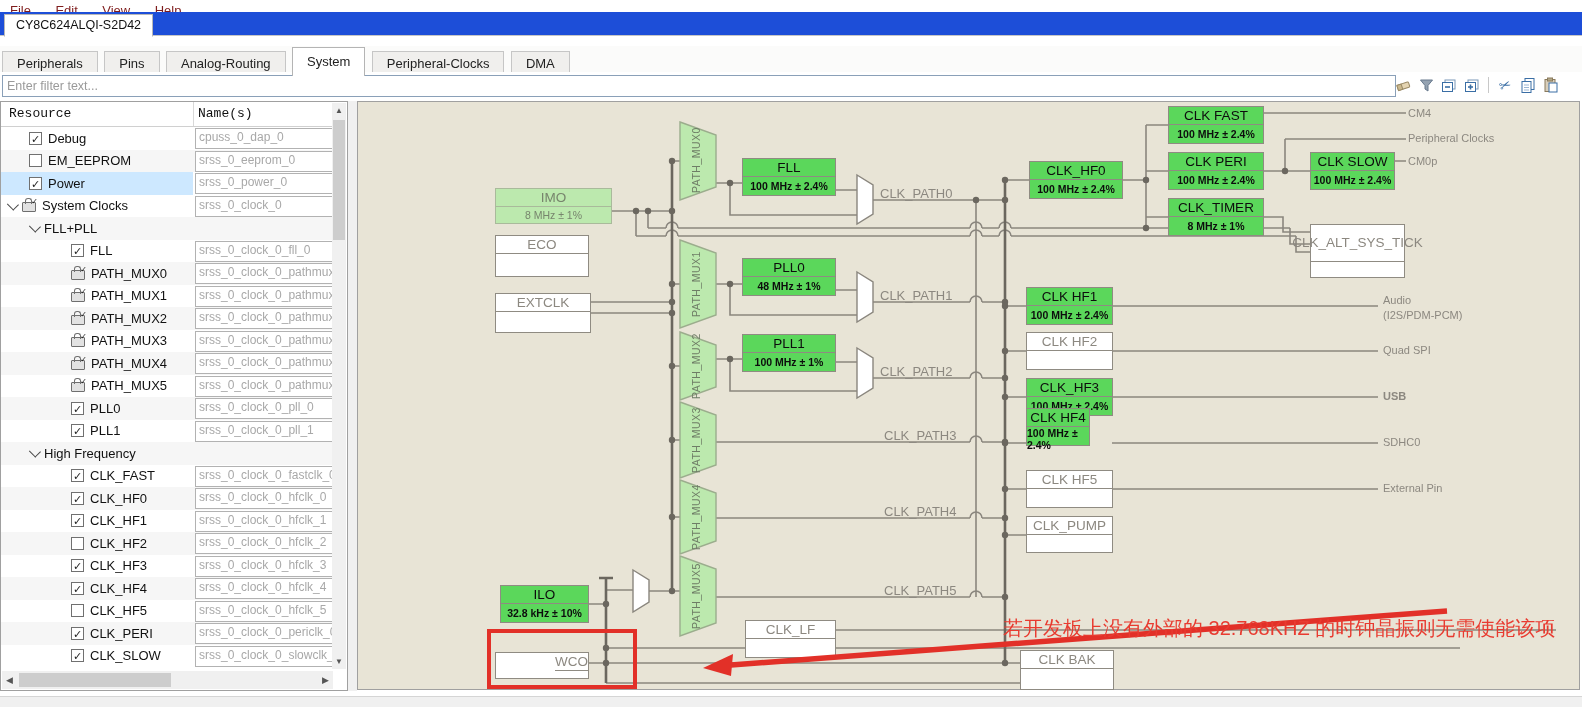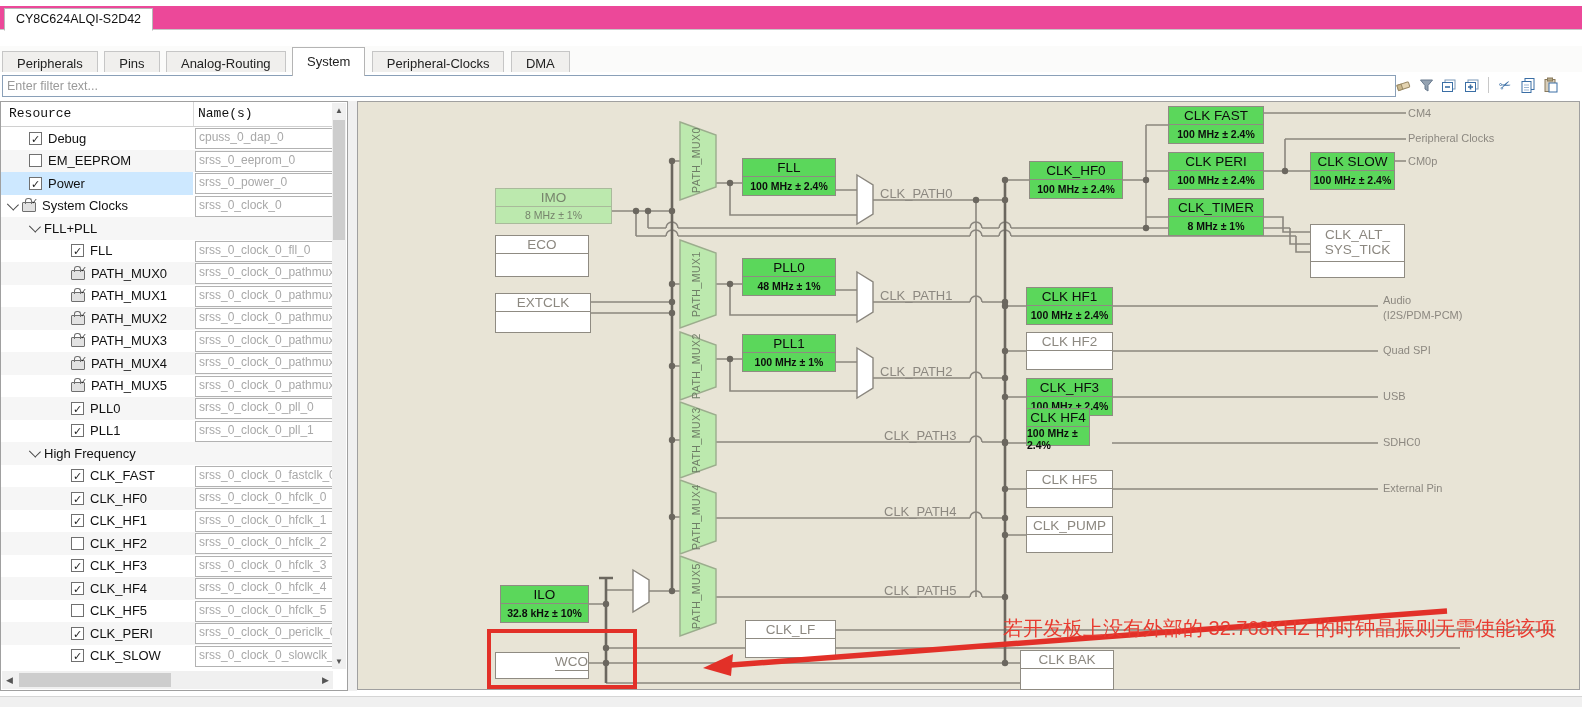--- a/index.html
+++ b/index.html
@@ -1,21 +1,21 @@
 <!DOCTYPE html>
 <html><head>
 <meta charset="utf-8">
 <style>
   html,body{margin:0;padding:0;background:#f0f0f0;}
   #stage{position:relative;width:1582px;height:707px;background:#fff;overflow:hidden;
          font-family:"Liberation Sans","DejaVu Sans",sans-serif;-webkit-font-smoothing:antialiased;}
   
   .menubar{position:absolute;left:0;top:0;width:100%;height:22px;background:#fff;}
   .menu-item{display:inline-block;font-size:13px;color:#7f1d1d;padding:3px 10px 0 10px;cursor:default;}
-  .doctabs{position:absolute;left:0;top:6px;width:100%;height:23px;background:#ec4899;border-bottom:1px solid #c6c6c6;}
+  .doctabs{position:absolute;left:0;top:12px;width:100%;height:23px;background:#1d4ed8;border-bottom:1px solid #c6c6c6;}
   .doctab{display:inline-block;margin-left:4px;background:#fff;border:1px solid #b8b8b8;border-bottom:1px solid #fff;
           position:relative;top:2px;padding:3px 11px 4px 11px;font-size:12.5px;color:#111;}
   .subtabs{position:absolute;left:0;top:46px;width:100%;height:26px;background:#fbfbfa;border-bottom:1px solid #b4b4b4;}
   .subtab{display:inline-block;position:relative;top:3px;margin-left:2px;padding:4px 14px 5px 14px;font-size:13px;color:#222;
           background:#f0efed;border:1px solid #c6c6c6;border-bottom:none;}
   .subtab.active{background:#fff;border-color:#b4b4b4;top:1px;padding-top:6px;padding-bottom:7px;z-index:2;}
   
   .filterrow{position:absolute;left:0;top:72px;width:100%;height:29px;background:#fff;}
   .filterrow input{position:absolute;left:2px;top:3px;width:1384px;height:20px;border:1px solid #8aa0b8;
           font-size:12.5px;color:#333;padding:0 4px;outline:none;font-family:inherit;}
@@ -54,21 +54,21 @@
   
   .canvas{position:absolute;left:357px;top:101px;width:1223px;height:589px;background:#e8e4d6;border:1px solid #a0a0a0;box-sizing:border-box;}
   .wires{position:absolute;left:0;top:0;width:1582px;height:707px;pointer-events:none;}
   .node{position:absolute;border:1px solid #8f8b82;display:flex;flex-direction:column;box-sizing:border-box;}
   .node .nt{flex:0 0 17px;border-bottom:1px solid #8f8b82;display:flex;align-items:center;justify-content:center;
             font-size:13.5px;white-space:pre;}
   .node .nv{flex:1;display:flex;align-items:center;justify-content:center;font-size:10.5px;font-weight:600;}
   .node.green{background:#5bd75b;}  .node.green .nt{color:#0d0d0d;}  .node.green .nv{color:#0d0d0d;}
   .node.light{background:#bce9ae;border-color:#a9ba9b;} .node.light .nt{color:#77856d;border-color:#a9ba9b;} .node.light .nv{color:#77856d;}
   .node.white{background:#fff;} .node.white .nt{color:#8c8880;}
-  .node .nt2{flex:0 0 36px;border-bottom:1px solid #8f8b82;display:flex;flex-direction:column;align-items:center;justify-content:center;
+  .node .nt2{flex:0 0 36px;border-bottom:1px solid #8f8b82;display:flex;flex-direction:row;align-items:center;justify-content:center;
             font-size:13.5px;line-height:1.1;color:#8c8880;}
   .pathlbl{position:absolute;font-size:13px;color:#8c8880;white-space:nowrap;}
   .outlbl{position:absolute;font-size:11px;color:#8c8880;white-space:nowrap;}
   .muxlbl{position:absolute;width:24px;display:flex;align-items:center;justify-content:center;
           writing-mode:vertical-rl;transform:rotate(180deg);font-size:10.5px;color:#6e7d66;letter-spacing:.5px;}
   .ann{position:absolute;left:1003px;top:615px;font-size:20px;color:#e83b30;white-space:nowrap;font-family:"Liberation Sans","DejaVu Sans",sans-serif;}
   .redbox{position:absolute;left:487px;top:629px;width:150px;height:60px;border:4px solid #e23028;box-sizing:border-box;}
   
   .statusbar{position:absolute;left:0;top:696px;width:100%;height:11px;background:#f0f0f0;border-top:1px solid #d5d5d5;}
   .gapstrip{position:absolute;left:348px;top:101px;width:9px;height:590px;background:#f0f0f0;}
@@ -536,21 +536,21 @@
   <span class="pathlbl" style="left:884px;top:428px;">CLK_PATH3</span>
   <span class="pathlbl" style="left:884px;top:504px;">CLK_PATH4</span>
   <span class="pathlbl" style="left:884px;top:583px;">CLK_PATH5</span>
 
   <span class="outlbl" style="left:1408px;top:107px;">CM4</span>
   <span class="outlbl" style="left:1408px;top:132px;">Peripheral Clocks</span>
   <span class="outlbl" style="left:1408px;top:155px;">CM0p</span>
   <span class="outlbl" style="left:1383px;top:294px;">Audio</span>
   <span class="outlbl" style="left:1383px;top:309px;">(I2S/PDM-PCM)</span>
   <span class="outlbl" style="left:1383px;top:344px;">Quad SPI</span>
-  <span class="outlbl" style="left:1383px;top:390px;">USB</span>
+  <span class="outlbl" style="left:1383px;top:390px;font-weight:bold;">USB</span>
   <span class="outlbl" style="left:1383px;top:436px;">SDHC0</span>
   <span class="outlbl" style="left:1383px;top:482px;">External Pin</span>
 
   <div class="redbox"></div>
   <svg class="wires">
     <line x1="731" y1="665" x2="1447" y2="611" stroke="#e23028" stroke-width="5.5"></line>
     <polygon points="703,668 733,654 731,676" fill="#e23028"></polygon>
   </svg>
   <span class="ann">若开发板上没有外部的 32.768KHZ 的时钟晶振则无需使能该项</span>
 

